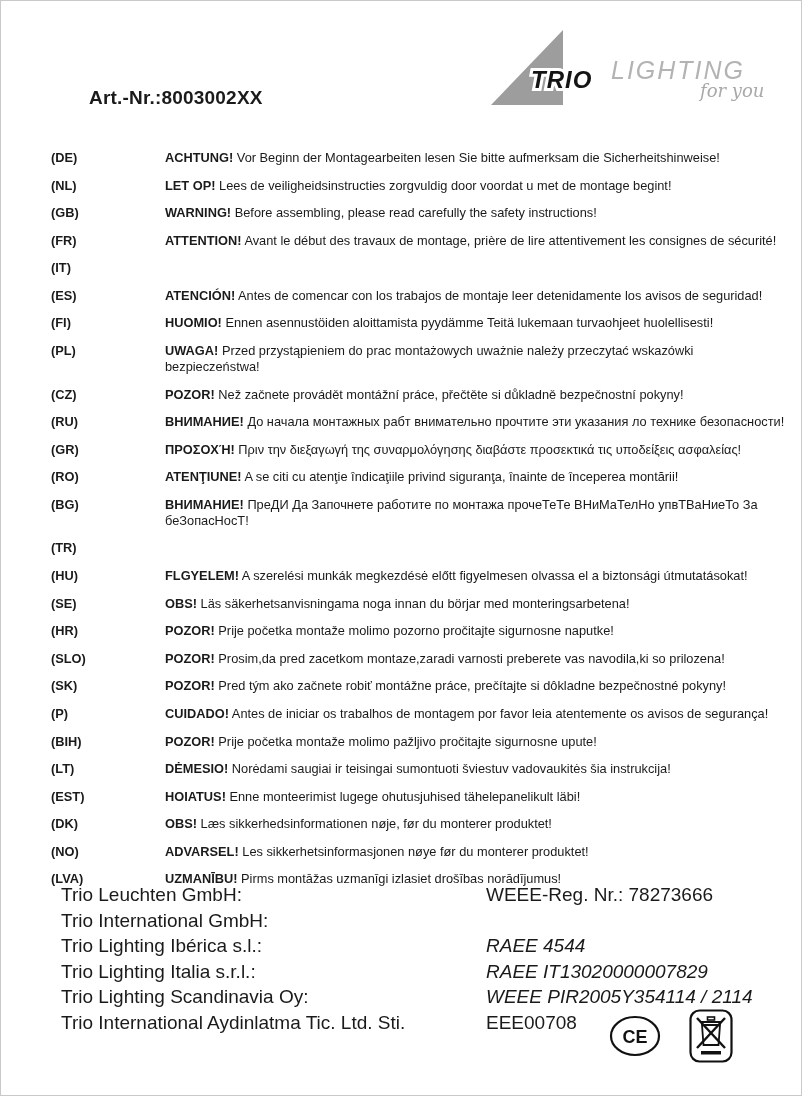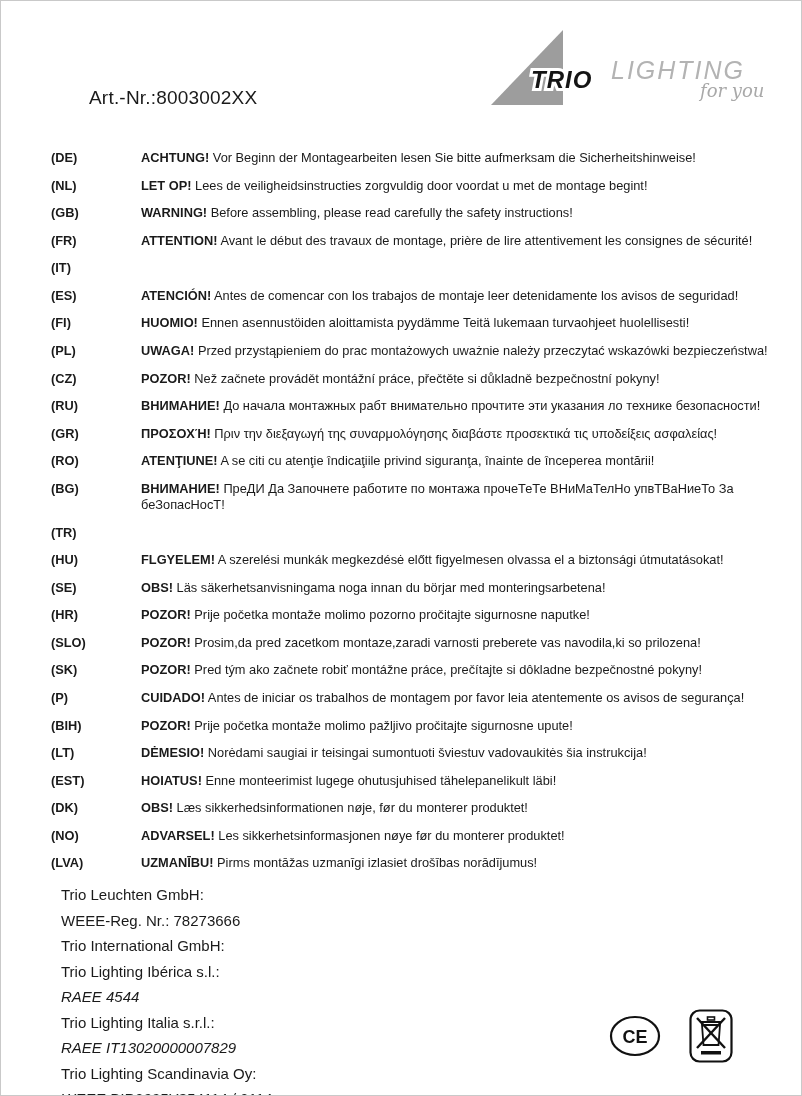--- a/index.html
+++ b/index.html
@@ -13,54 +13,54 @@
     position: relative;
     width: 802px; height: 1096px;
     background: #ffffff;
     border: 1px solid #c9c9c9;
     overflow: hidden;
   }
 
   
   .artnr {
     position: absolute; left: 88px; top: 86px;
-    font-size: 19px; font-weight: normal; letter-spacing: 0.2px;
+    font-size: 19px; font-weight: bold; letter-spacing: 0.2px;
   }
   .logo {
     position: absolute; left: 486px; top: 26px;
     width: 290px; height: 82px;
   }
 
   
   .warnings {
     position: absolute; left: 50px; top: 149px; width: 736px;
   }
   .warning-row {
     display: flex;
     align-items: flex-start;
     margin-bottom: 11.6px;
     font-size: 12.8px;
     line-height: 1.25;
+    gap: 24px;
   }
   .warning-row .lang {
     width: 90px; flex-shrink: 0;
     font-weight: bold;
   }
   .warning-row .kw { font-weight: bold; }
 
   
   .footer-table {
     position: absolute; left: 60px; top: 881px; width: 710px;
   }
   .footer-row {
     display: flex;
-    font-size: 15px;
+    font-size: 19px;
     line-height: 25.5px;
     min-height: 25.5px;
-    flex-direction: column;
   }
   .footer-row .company { width: 425px; flex-shrink: 0; }
   .footer-row .reg.italic { font-style: italic; }
 
   .cert-icons {
     position: absolute; left: 608px; top: 1008px;
     display: flex; align-items: center; gap: 28px;
   }
   .cert-icons svg { display: block; }
 </style>

